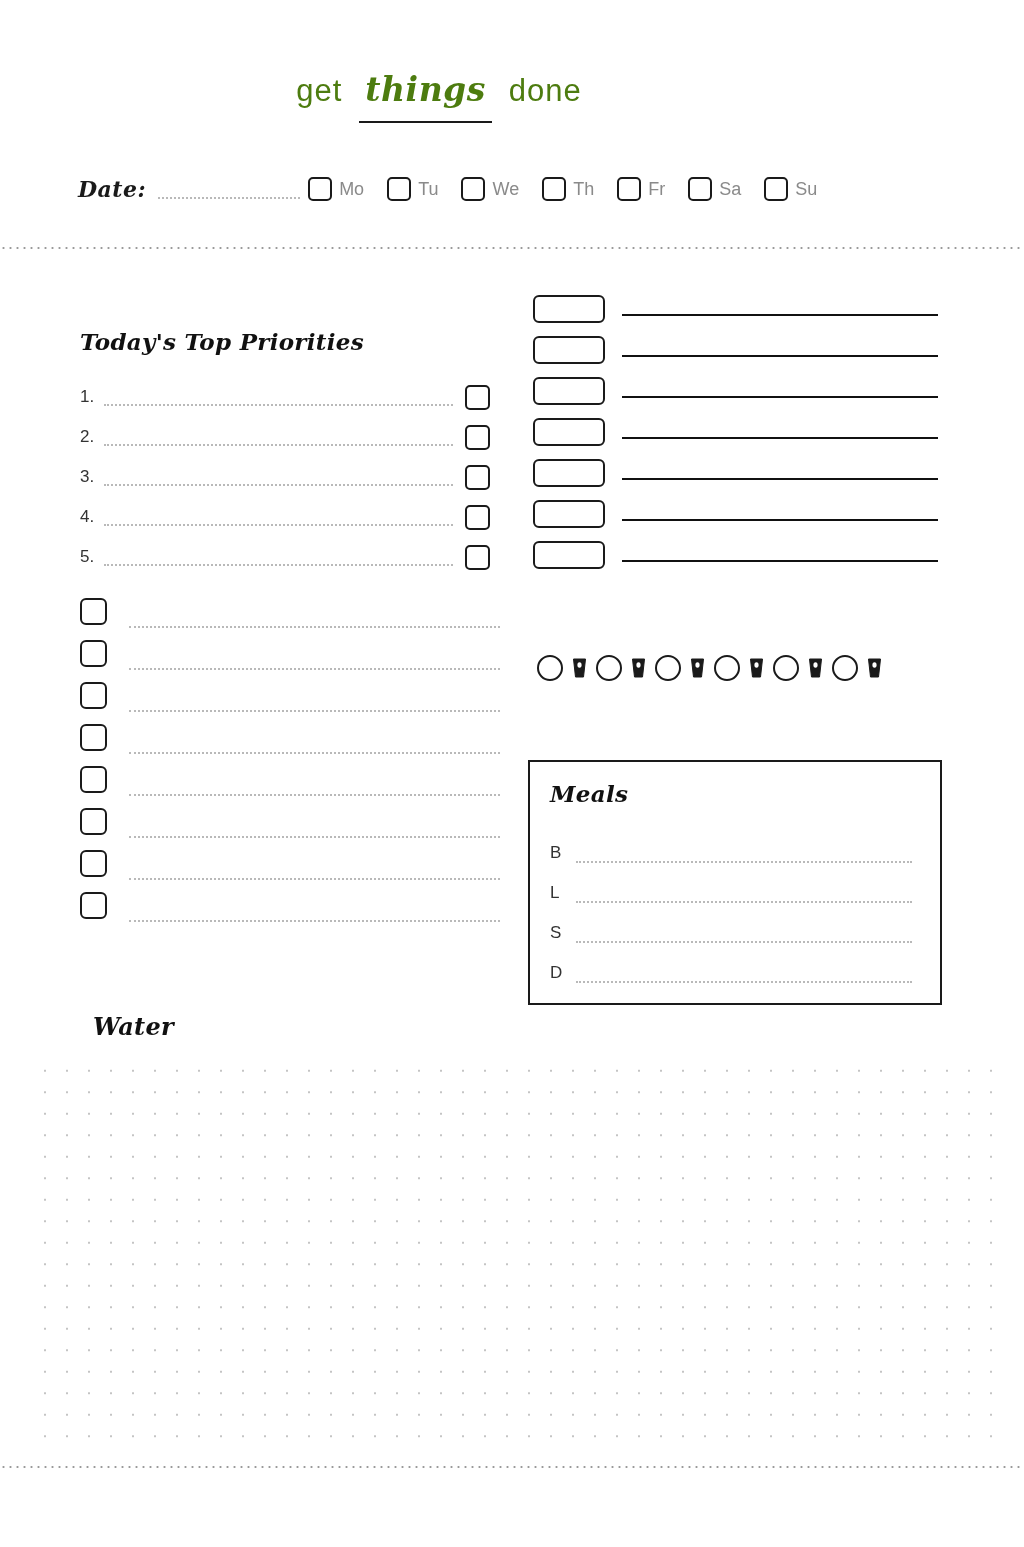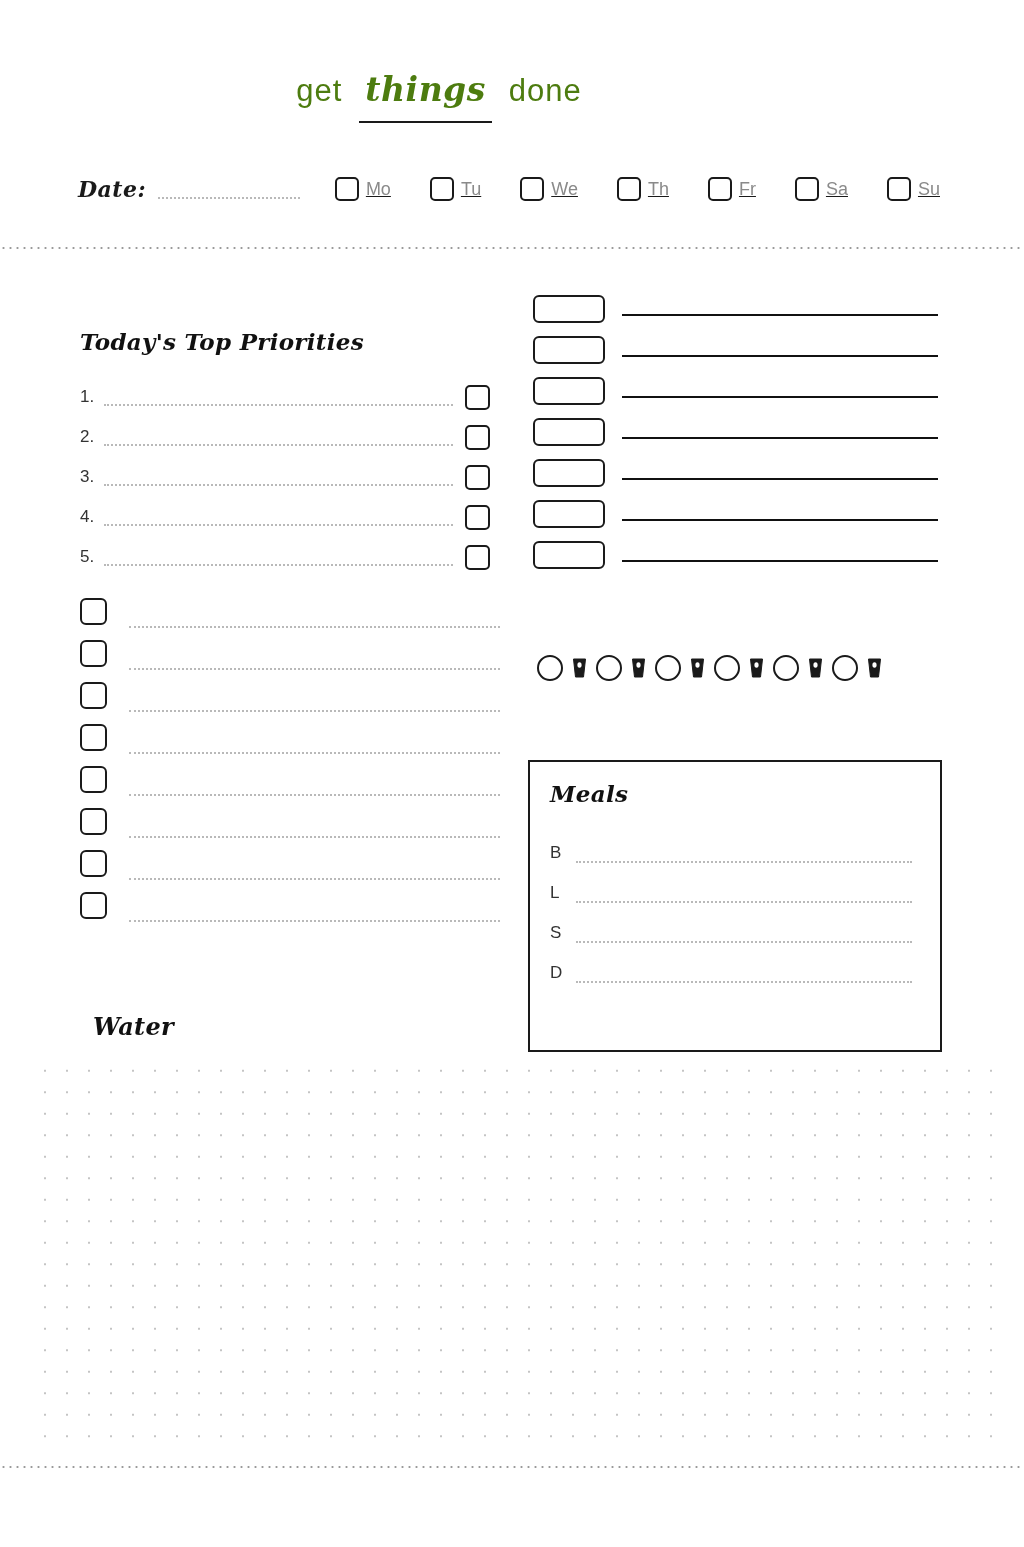--- a/index.html
+++ b/index.html
@@ -68,23 +68,22 @@
   }
   .date-line {
     width: 142px;
     margin-left: 12px;
     border-bottom: 2px dotted #b9b9b9;
     height: 20px;
   }
   .days {
     display: flex;
     align-items: center;
-    margin-left: 35px;
-    gap: 21px;
-    text-decoration: underline;
+    margin-left: 8px;
+    gap: 5px;
   }
   .day {
     display: flex;
     align-items: center;
     gap: 7px;
     margin-right: 18px;
   }
   .day .box {
     width: 24px;
     height: 24px;
@@ -198,21 +197,21 @@
     width: 15px; height: 22px;
     flex: none;
     position: relative;
   }
   .w-cup svg { display: block; }
 
   
   .meals {
     position: absolute;
     top: 760px; left: 528px;
-    width: 414px; height: 292px;
+    width: 414px; height: 245px;
     border: 2px solid #1a1a1a;
     padding: 18px 28px 10px 20px;
   }
   .meals .script-head { display: block; margin-bottom: 16px; }
   .meal-row {
     display: flex;
     align-items: flex-end;
     height: 40px;
   }
   .meal-letter { width: 22px; font-size: 17px; color: #333; }

